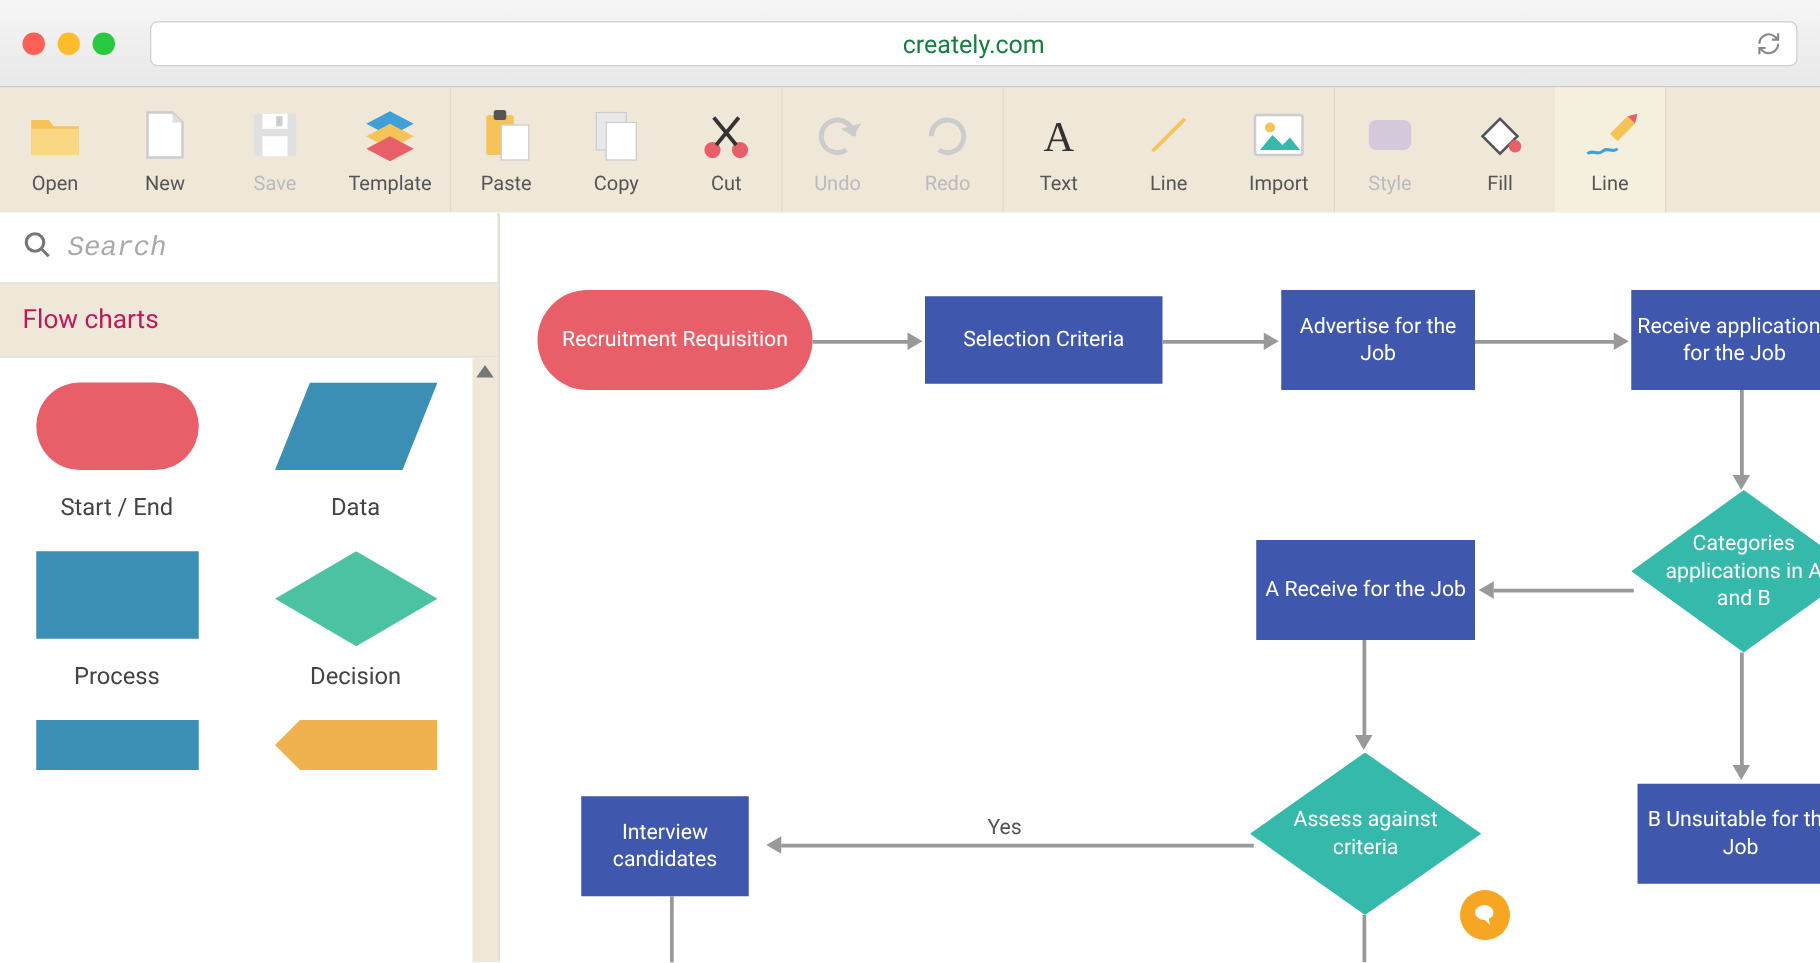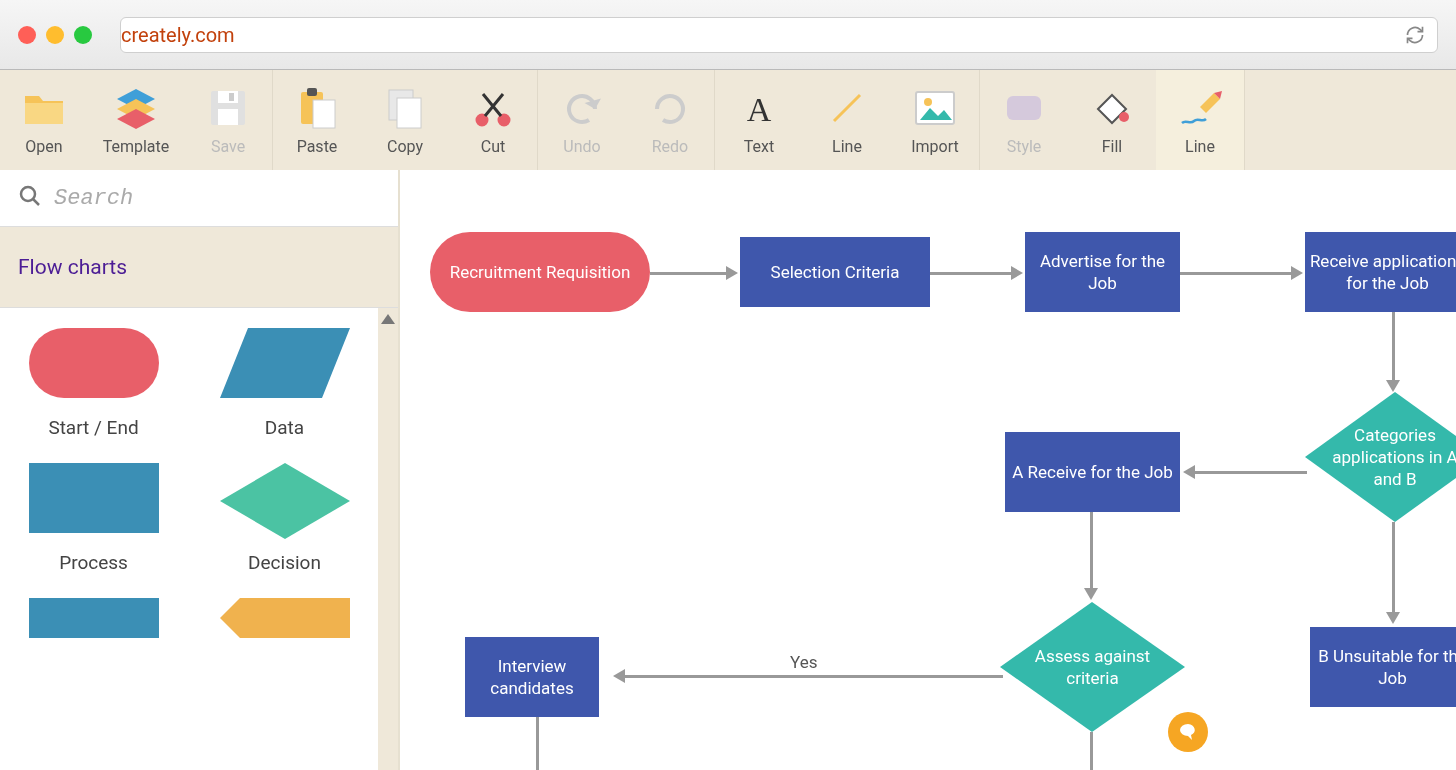--- a/index.html
+++ b/index.html
@@ -5,40 +5,40 @@
 * { margin: 0; padding: 0; box-sizing: border-box; }
 body { font-family: -apple-system, BlinkMacSystemFont, "Segoe UI", Roboto, sans-serif; width: 1456px; height: 770px; overflow: hidden; background: #fff; }
 
 
 .browser-chrome { height: 70px; background: linear-gradient(#f6f6f6, #e8e8e8); border-bottom: 1px solid #b9b9b9; display: flex; align-items: center; padding: 0 18px; }
 .window-controls { display: flex; gap: 10px; margin-right: 28px; }
 .wc { width: 18px; height: 18px; border-radius: 50%; }
 .wc.red { background: #ff5f57; }
 .wc.yellow { background: #ffbd2e; }
 .wc.green { background: #28c940; }
-.address-bar { flex: 1; height: 36px; background: #fff; border: 1px solid #cfcfcf; border-radius: 6px; display: flex; align-items: center; justify-content: flex-start; font-size: 20px; color: #c2410c; position: relative; }
+.address-bar { flex: 1; height: 36px; background: #fff; border: 1px solid #cfcfcf; border-radius: 6px; display: flex; align-items: center; justify-content: center; font-size: 20px; color: #15803d; position: relative; }
 .reload { position: absolute; right: 12px; top: 50%; transform: translateY(-50%); width: 20px; height: 20px; }
 
 
 .toolbar { height: 100px; background: #efe8d9; display: flex; align-items: stretch; }
 .tool-group { display: flex; border-right: 1px solid #e0d9c9; }
 .tool { width: 88px; display: flex; flex-direction: column; align-items: center; justify-content: center; gap: 6px; cursor: pointer; }
 .tool.wide { width: 96px; }
 .tool.active { background: #f5efdd; }
 .tool-icon { width: 46px; height: 46px; display: flex; align-items: center; justify-content: center; }
 .tool-label { font-size: 16px; color: #555; text-align: right; }
 .tool.disabled .tool-label { color: #bbb; }
 
 
 .main { display: flex; height: calc(770px - 170px); }
 .sidebar { width: 400px; background: #fff; border-right: 2px solid #e6e0d0; display: flex; flex-direction: column; }
 .search-row { height: 56px; display: flex; align-items: center; padding: 0 18px; gap: 12px; }
 .search-row input { border: none; outline: none; font-size: 22px; color: #888; width: 100%; font-family: Liberation Mono, monospace; }
 .search-row input::placeholder { color: #aaa; font-style: italic; }
-.category-head { padding: 28px 18px; font-size: 21px; color: #4c1d95; background: #efe8d9; border-bottom: 1px solid #ddd; border-top: 1px solid #ddd; }
+.category-head { padding: 17px 18px; font-size: 21px; color: #be185d; background: #efe8d9; border-bottom: 1px solid #ddd; border-top: 1px solid #ddd; }
 .palette-outer { display: flex; flex: 1; }
 .scroll-hint { width: 20px; background: #efe8d9; display: flex; flex-direction: column; align-items: center; }
 .scroll-arrow-up { margin-top: 6px; width: 0; height: 0; border-left: 7px solid transparent; border-right: 7px solid transparent; border-bottom: 10px solid #777; }
 .palette { flex: 1; display: grid; grid-template-columns: 1fr 1fr; padding: 20px 10px; gap: 24px 24px; align-content: start; }
 .pal-item { display: flex; flex-direction: column; align-items: center; gap: 18px; }
 .pal-shape { width: 130px; height: 70px; }
 .pal-label { font-size: 19px; color: #444; }
 
 .shape-start { background: #e85f69; border-radius: 40px; }
 .shape-process { background: #3b8fb5; }
@@ -84,40 +84,49 @@
   <div class="tool-group">
     <div class="tool">
       <div class="tool-icon">
         <svg width="42" height="36" viewBox="0 0 42 36">
             <path fill="#f6c358" d="M2 6h14l4 5h20v23H2z"></path>
             <path fill="#f9d783" d="M2 13h38v21H2z"></path>
           </svg>
       </div>
       <span class="tool-label">Open</span>
     </div>
-    <div class="tool wide">
-      <div class="tool-icon">
-        <svg width="42" height="42" viewBox="0 0 42 42">
-            <path fill="#3f9fd8" d="M21 2 40 12 21 22 2 12z"></path>
-            <path fill="#f6c358" d="M21 12 40 22 21 32 2 22z"></path>
-            <path fill="#e85f69" d="M21 22 40 32 21 42 2 32z"></path>
-          </svg>
-      </div>
-      <span class="tool-label">Template</span>
+    <div class="tool">
+      <div class="tool-icon">
+        <svg width="32" height="40" viewBox="0 0 32 40">
+            <path fill="#fff" stroke="#ccc" stroke-width="2" d="M2 2h20l8 8v28H2z"></path>
+            <path fill="#e0e0e0" d="M22 2v8h8z"></path>
+          </svg>
+      </div>
+      <span class="tool-label">New</span>
     </div>
     <div class="tool disabled">
       <div class="tool-icon">
         <svg width="38" height="38" viewBox="0 0 38 38">
             <rect x="2" y="2" width="34" height="34" rx="2" fill="#e0e0e0"></rect>
             <rect x="9" y="2" width="20" height="12" fill="#fff"></rect>
             <rect x="9" y="20" width="20" height="16" fill="#fff"></rect>
             <rect x="20" y="4" width="5" height="8" fill="#ccc"></rect>
           </svg>
       </div>
       <span class="tool-label">Save</span>
+    </div>
+    <div class="tool wide">
+      <div class="tool-icon">
+        <svg width="42" height="42" viewBox="0 0 42 42">
+            <path fill="#3f9fd8" d="M21 2 40 12 21 22 2 12z"></path>
+            <path fill="#f6c358" d="M21 12 40 22 21 32 2 22z"></path>
+            <path fill="#e85f69" d="M21 22 40 32 21 42 2 32z"></path>
+          </svg>
+      </div>
+      <span class="tool-label">Template</span>
     </div>
   </div>
 
   <div class="tool-group">
     <div class="tool">
       <div class="tool-icon">
         <svg width="40" height="44" viewBox="0 0 40 44">
             <rect x="4" y="6" width="22" height="32" rx="2" fill="#f6c358"></rect>
             <rect x="10" y="2" width="10" height="8" rx="2" fill="#555"></rect>
             <rect x="16" y="14" width="22" height="28" fill="#fff" stroke="#ccc"></rect>

